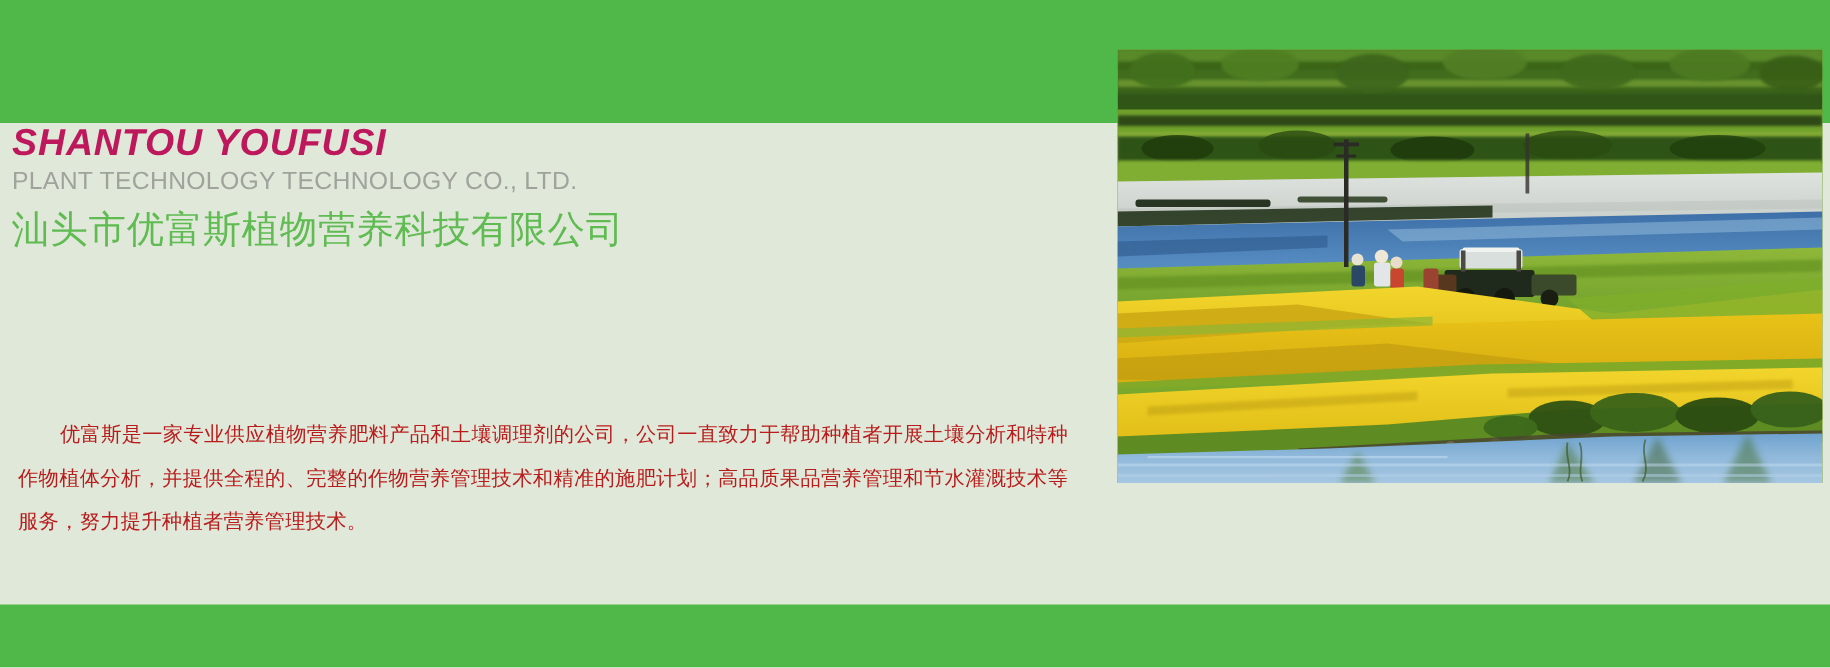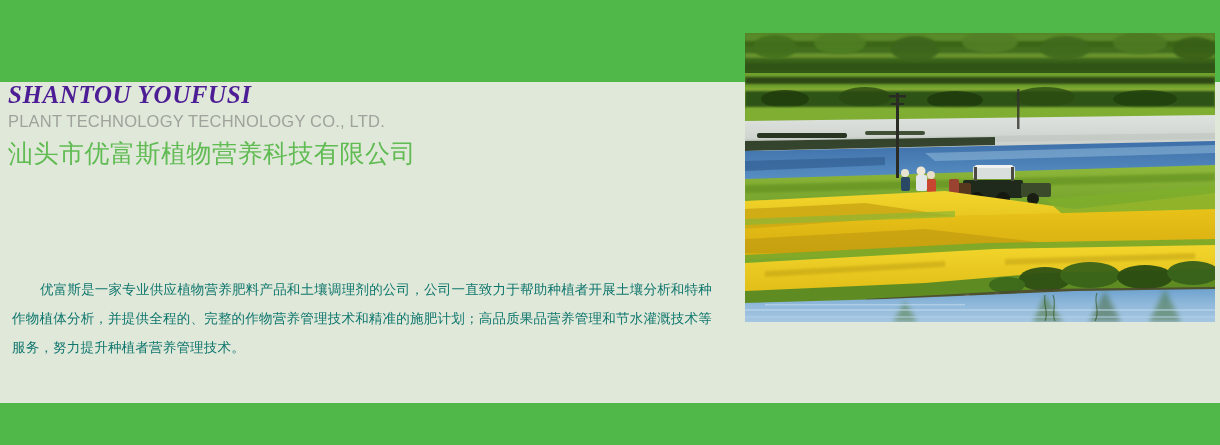--- a/index.html
+++ b/index.html
@@ -48,26 +48,25 @@
   .brand {
     position: absolute;
     left: 8px;
     top: 82px;
     width: 720px;
   }
   .brand-en {
     font-size: 25px;
     font-weight: bold;
     font-style: italic;
-    color: #4c1d95;
+    color: #be185d;
     letter-spacing: 0.6px;
     line-height: 1.05;
     margin: 0;
     white-space: nowrap;
-    font-family: Liberation Serif, serif;
   }
   .brand-sub {
     font-size: 16.5px;
     color: #9fa39c;
     letter-spacing: 0.2px;
     line-height: 1.35;
     margin: 2px 0 0 0;
     white-space: nowrap;
   }
   .brand-cn {
@@ -77,21 +76,21 @@
     line-height: 1.3;
     margin: 4px 0 0 0;
     white-space: nowrap;
   }
   .intro {
     position: absolute;
     left: 12px;
     top: 275px;
     width: 700px;
     font-size: 13.5px;
-    color: #0f766e;
+    color: #b91c1c;
     line-height: 29px;
     text-indent: 28px;
     text-align: justify;
     letter-spacing: 0.2px;
   }
 
   
   .photo {
     position: absolute;
     left: 745px;

